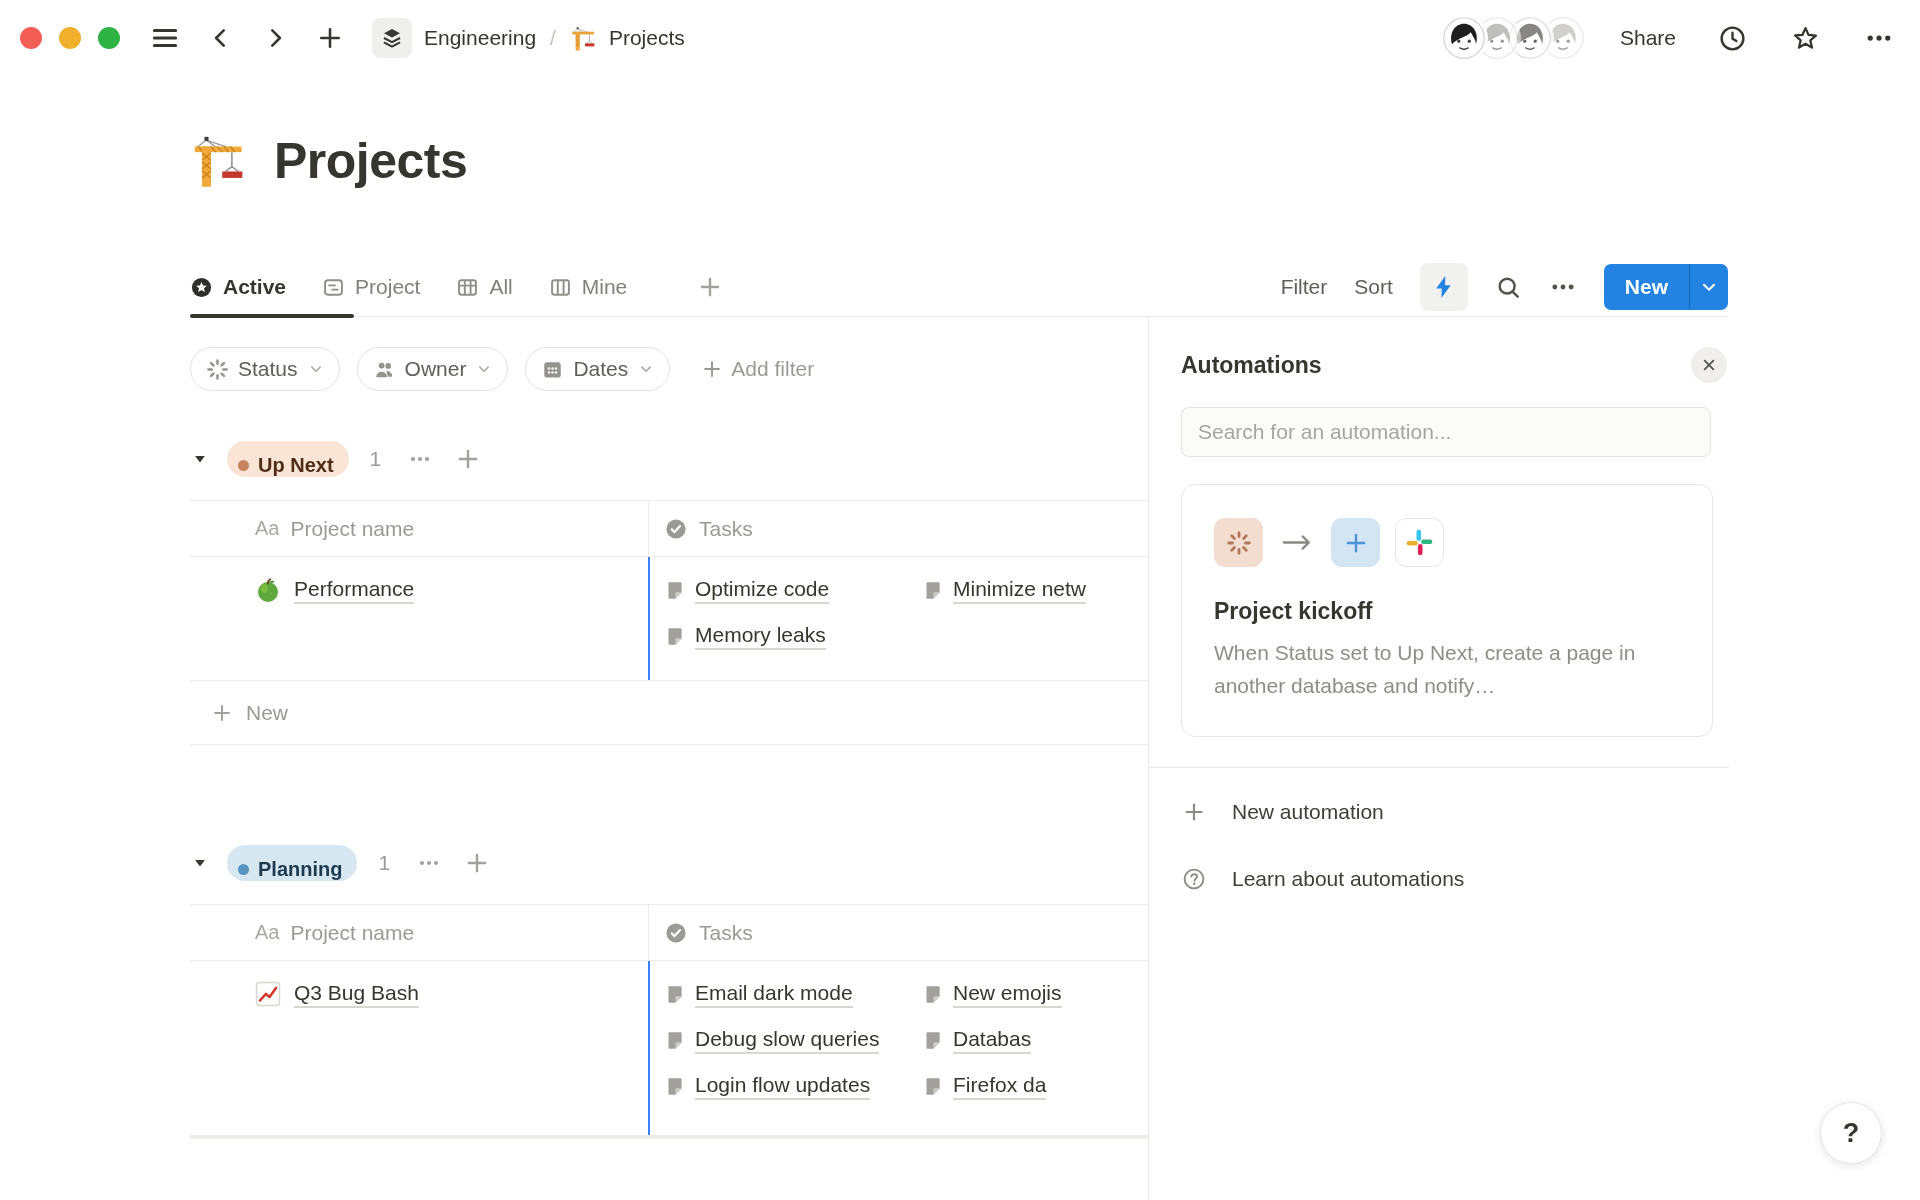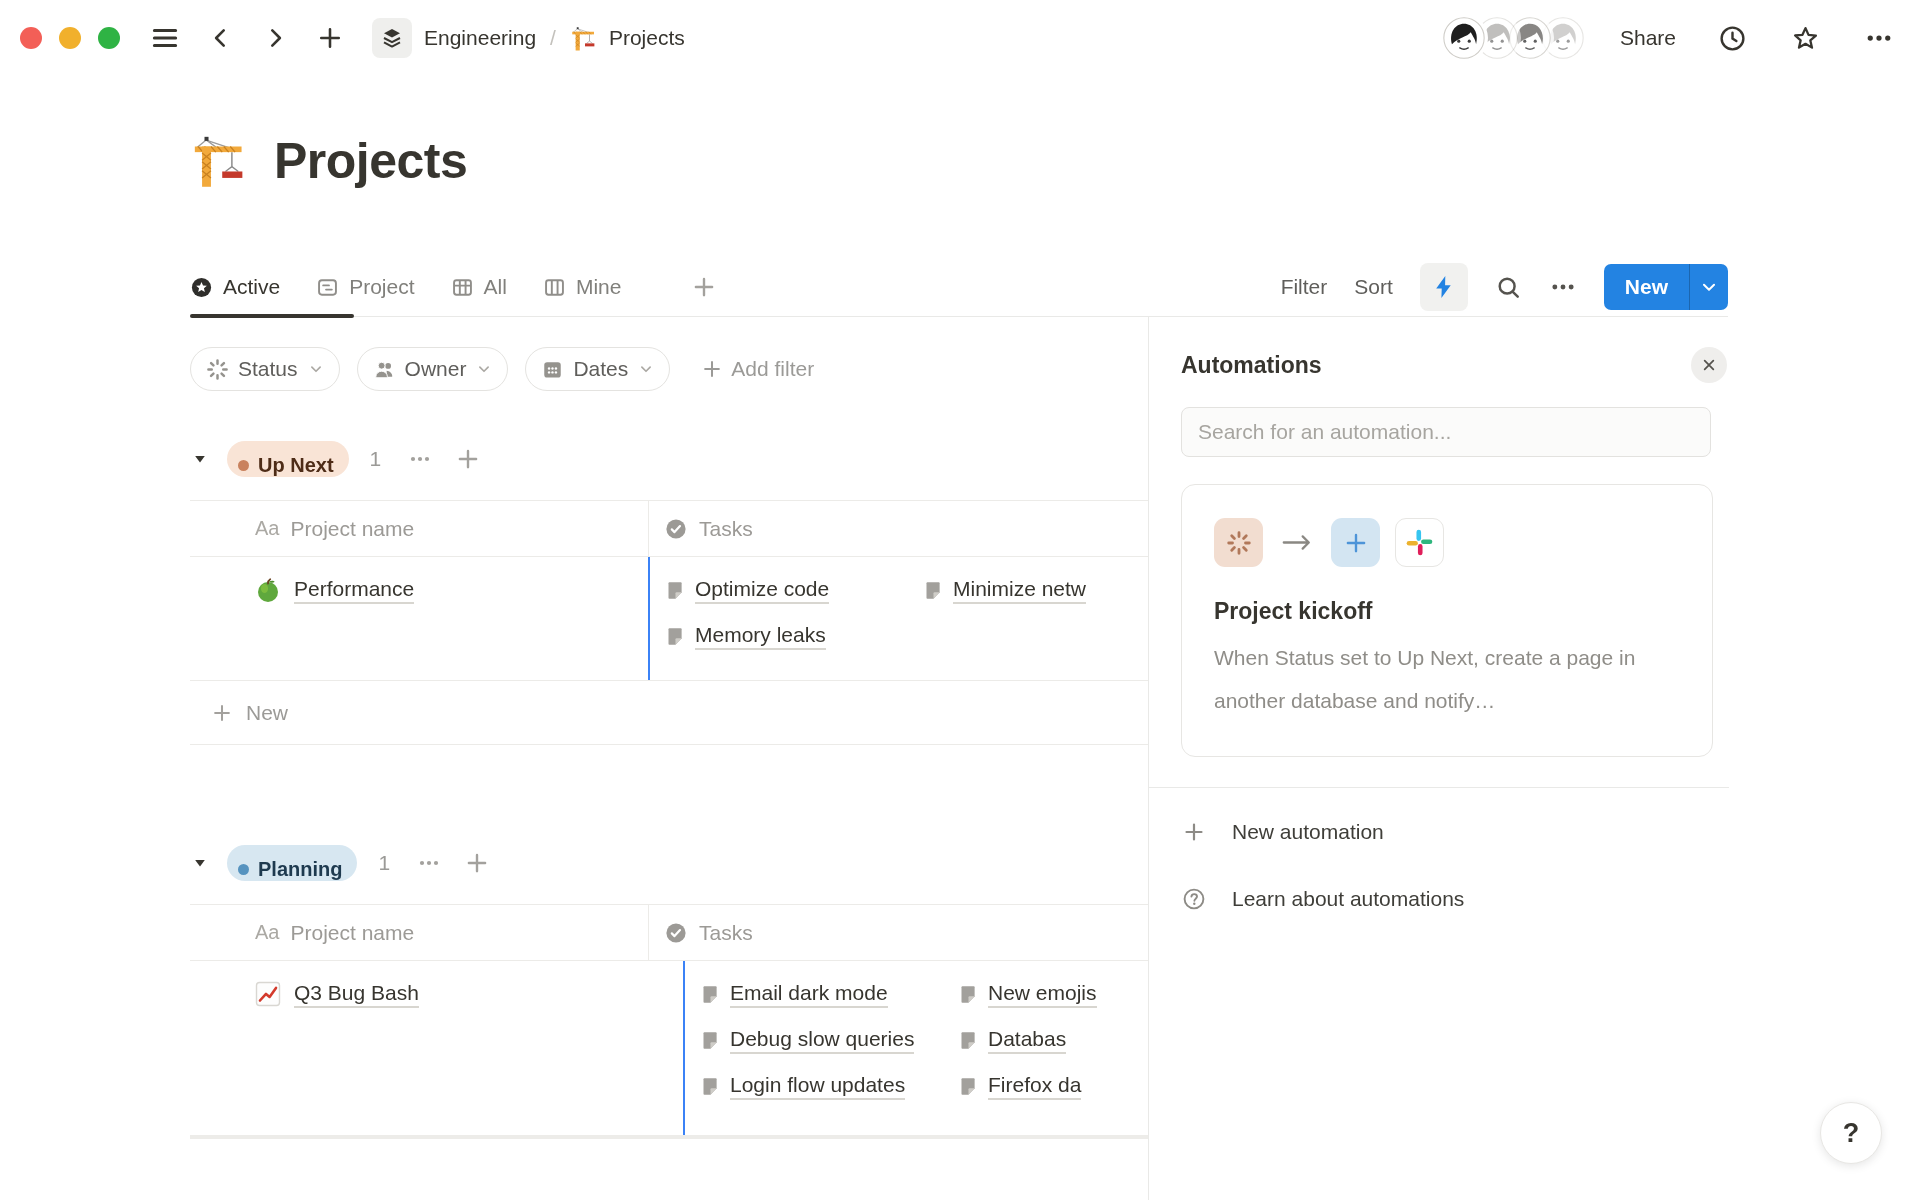--- a/index.html
+++ b/index.html
@@ -32,21 +32,21 @@
 
   
   .title-row { position:absolute; left:190px; top:132px; display:flex; align-items:center; gap:26px; }
   .title-row h1 { font-size:50px; font-weight:700; letter-spacing:-0.5px; color:#37352F; }
 
   
   .tabbar { position:absolute; left:190px; top:258px; width:1538px; height:59px; display:flex; align-items:center; border-bottom:1px solid #E9E9E7; }
   .tabs { display:flex; align-items:center; gap:36px; height:100%; }
   .tab { display:flex; align-items:center; gap:10px; font-size:21px; color:#81807C; font-weight:500; }
   .tab .ticon { color:#908E8A; }
-  .tab.active { color:#37352F; font-weight:400; }
+  .tab.active { color:#37352F; font-weight:700; }
   .tab.active .ticon { color:#2F2E2B; }
   .active-underline { position:absolute; left:0; bottom:-2px; width:164px; height:4px; border-radius:2px; background:#37352F; }
   .tab-add { margin-left:34px; color:#A3A19D; }
   .view-controls { margin-left:auto; display:flex; align-items:center; gap:27px; }
   .vc-label { font-size:21px; color:#5F5E5B; }
   .bolt-box { width:48px; height:48px; border-radius:8px; background:#F1F1EF; display:flex; align-items:center; justify-content:center; }
   .icon-gray { color:#55534E; }
   .new-btn { display:flex; align-items:stretch; height:46px; border-radius:7px; overflow:hidden; color:#fff; }
   .new-btn .nb-main { display:flex; align-items:center; padding:0 21px; font-size:21px; font-weight:700; }
   .new-btn .nb-divider { width:1px; background:rgba(0,0,0,0.22); }
@@ -75,40 +75,40 @@
   .h-aa { font-size:20px; color:#ABA9A4; }
   .h-tasks { display:flex; align-items:center; gap:11px; padding-left:15px; border-left:1px solid #ECEBE8; }
   .t-row { display:grid; grid-template-columns:458px 1fr; border-bottom:1px solid #ECEBE8; }
   .c-name { display:flex; align-items:flex-start; gap:12px; padding:20px 0 0 64px; }
   .c-name .pname { font-size:21px; font-weight:500; color:#37352F; border-bottom:2px solid #D8D6D0; padding-bottom:1px; white-space:nowrap; }
   .c-tasks { border-left:2px solid #3b82f6; padding:20px 0 24px 15px; display:grid; grid-template-columns:258px auto; row-gap:19px; align-content:start; overflow:hidden; }
   .task { display:flex; align-items:center; gap:9px; white-space:nowrap; }
   .task .ttext { font-size:21px; font-weight:500; color:#37352F; border-bottom:2px solid #D8D6D0; padding-bottom:1px; }
   .task .picon { color:#A2A09C; flex:0 0 auto; }
   .t-newrow { display:flex; align-items:center; gap:13px; height:64px; padding-left:21px; border-bottom:1px solid #ECEBE8; color:#9B9A97; font-size:21px; }
-  .t-end { border-bottom-width:4px; border-bottom-color:#EDECE9;gap:35px; }
+  .t-end { border-bottom-width:4px; border-bottom-color:#EDECE9; }
   .row-icon { width:28px; height:28px; flex:0 0 auto; margin-top:-1px; }
 
   
   .panel { position:absolute; left:1148px; top:317px; right:0; bottom:0; background:#fff; border-left:1px solid #E9E9E7; z-index:5; }
   .panel-inner { padding:30px 0 0 32px; width:556px; }
   .panel-head { display:flex; align-items:center; justify-content:space-between; width:546px; }
   .panel-title { font-size:23px; font-weight:700; color:#37352F; }
   .close-btn { width:36px; height:36px; border-radius:50%; background:#EFEEEC; color:#55534E; display:flex; align-items:center; justify-content:center; }
   .auto-search { margin-top:24px; width:530px; height:50px; border:1px solid #E3E2DF; border-radius:8px; background:#FBFBFA; padding:0 16px; font-size:21px; color:#15803d; outline:none; }
   .auto-search::placeholder { color:#A7A5A0; }
   .auto-card { margin-top:27px; width:532px; border:1px solid #E7E6E3; border-radius:14px; padding:33px 32px 34px 32px; background:#fff; }
   .card-icons { display:flex; align-items:center; gap:15px; }
   .sq { width:49px; height:49px; border-radius:11px; display:flex; align-items:center; justify-content:center; }
   .sq.peach { background:#F2DDD0; color:#B1785A; }
   .sq.blue { background:#D3E5F2; color:#4D94D8; }
   .sq.white { background:#fff; border:1px solid #E7E6E3; }
   .card-arrow { color:#8A8883; margin:0 2px; }
   .card-title { margin-top:31px; font-size:23px; font-weight:700; color:#37352F; }
-  .card-desc { margin-top:11px; font-size:21px; line-height:43px; color:#8F8D88; max-width:434px; }
+  .card-desc { margin-top:11px; font-size:21px; line-height:33px; color:#8F8D88; max-width:434px; }
   .panel-divider { margin-top:30px; margin-left:-32px; width:580px; border-top:1px solid #E9E9E7; }
   .panel-menu { margin-top:24px; display:flex; flex-direction:column; gap:27px; }
   .pm-row { display:flex; align-items:center; gap:25px; height:40px; font-size:21px; color:#3F3E39; }
   .pm-row .pmicon { color:#8D8B86; width:26px; display:flex; justify-content:center; }
 
   
   .help-btn { position:absolute; right:38px; bottom:36px; width:62px; height:62px; border-radius:50%; background:#fff; border:1px solid #E8E7E4; box-shadow:0 2px 10px rgba(0,0,0,0.10); display:flex; align-items:center; justify-content:center; font-size:27px; font-weight:700; color:#37352F; z-index:10; }
 </style>
 </head>
 <body>

